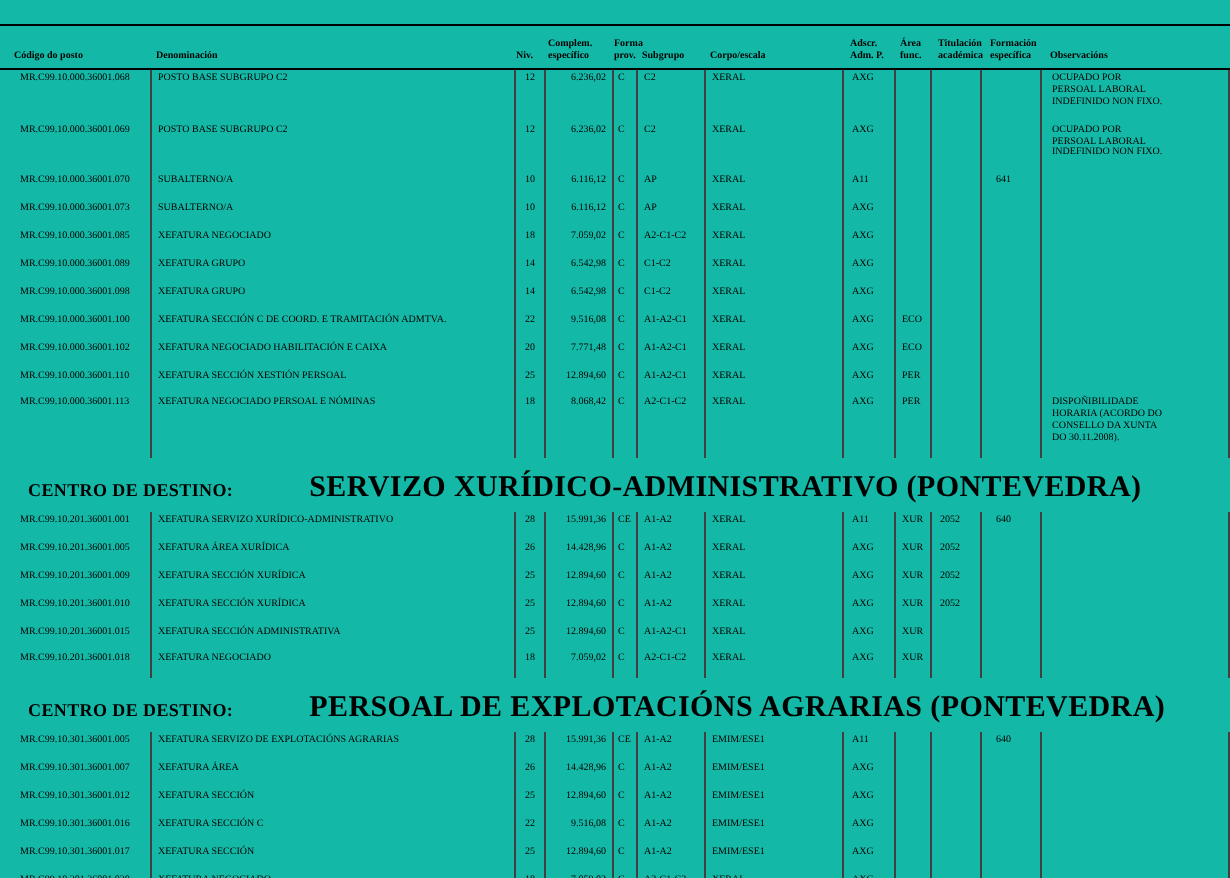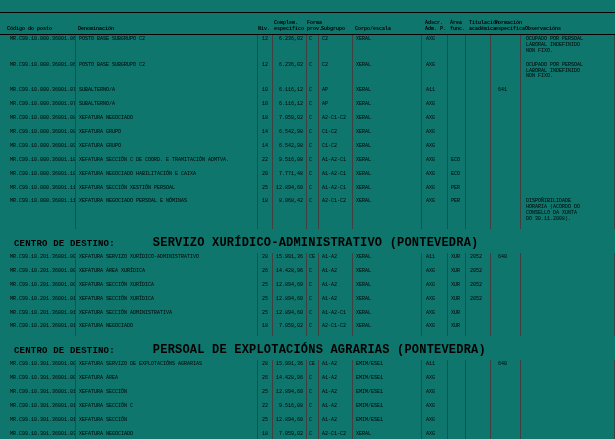--- a/index.html
+++ b/index.html
@@ -1,20 +1,20 @@
 <!DOCTYPE html>
 <html><head>
 <meta charset="utf-8">
 <style>
   html,body{margin:0;padding:0;background:#e8e8e8;}
   #page{
     position:relative;
     width:615px;height:439px;
-    background:#0f766e;
-    font-family:Liberation Mono, monospace;
+    background:#14b8a6;
+    font-family:Liberation Serif, serif;
     color:#000;
     overflow:hidden;
   }
   
   .hdr-grid{
     display:grid;
     grid-template-columns:75px 182px 15px 34px 12px 34px 69px 26px 18px 25px 30px 95px;
     align-items:end;
     border-top:1px solid #000;
     border-bottom:1px solid #000;
@@ -43,21 +43,21 @@
   
   .centro-title{
     display:flex;align-items:baseline;
     margin:7px 0 3px 0;
   }
   .centro-label{
     font-size:9px;font-weight:bold;letter-spacing:.2px;
     padding-left:14px;white-space:nowrap;
   }
   .centro-name{
-    font-size:12px;font-weight:bold;letter-spacing:.2px;
+    font-size:15px;font-weight:bold;letter-spacing:.2px;
     margin-left:38px;white-space:nowrap;
   }
   
   .rpt-grid{
     display:grid;
     grid-template-columns:75px 182px 15px 34px 12px 34px 69px 26px 18px 25px 30px 95px;
   }
   .cell{
     font-size:5px;line-height:1.18;
     padding-top:2px;padding-bottom:6px;

